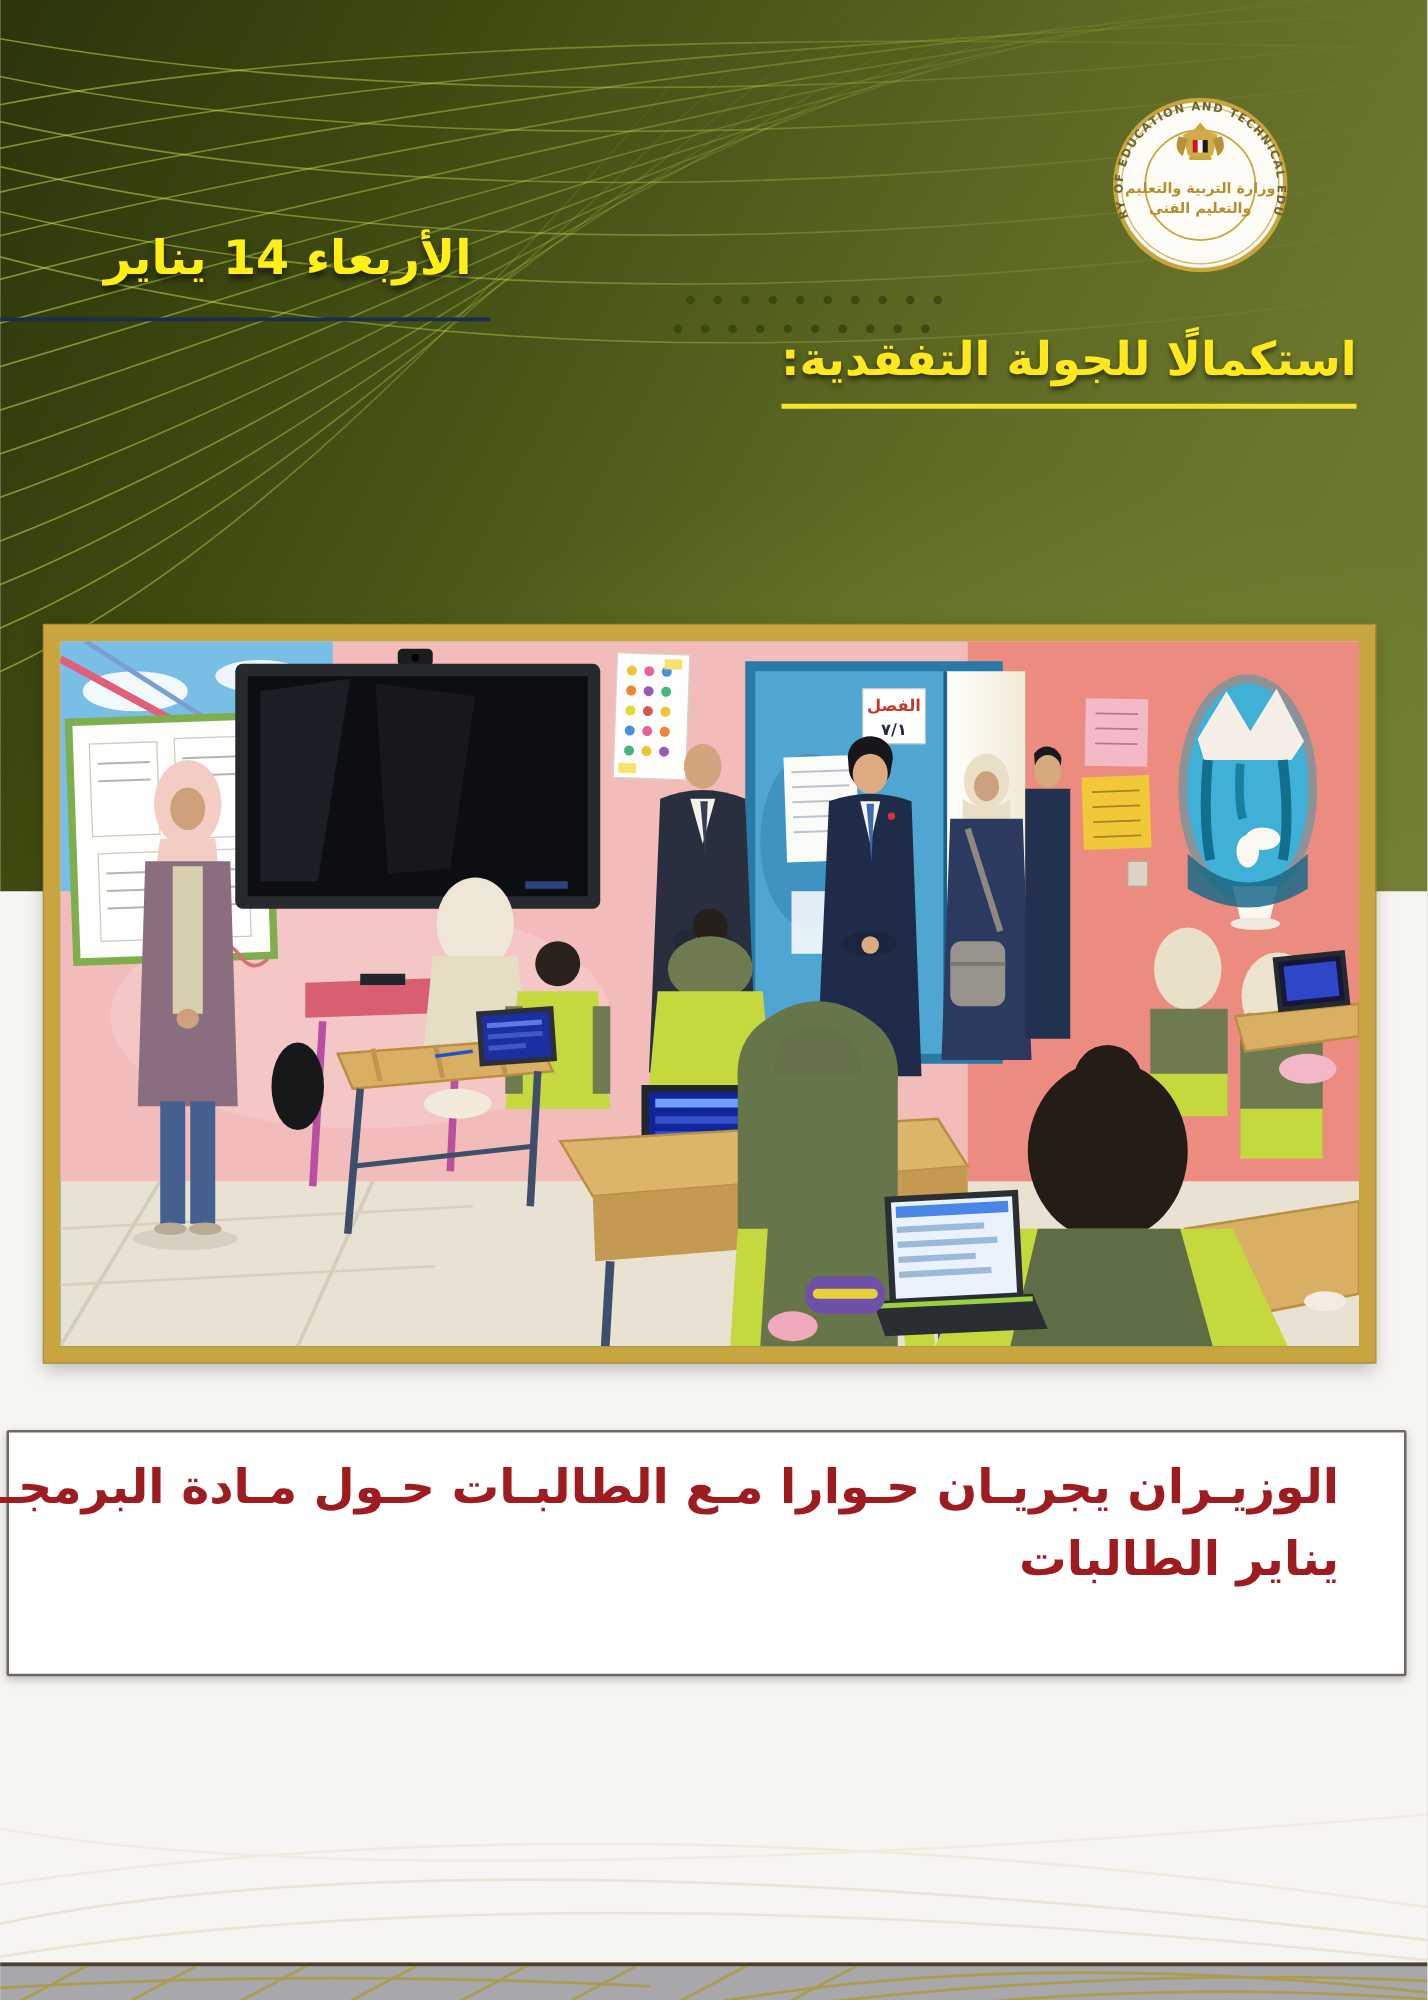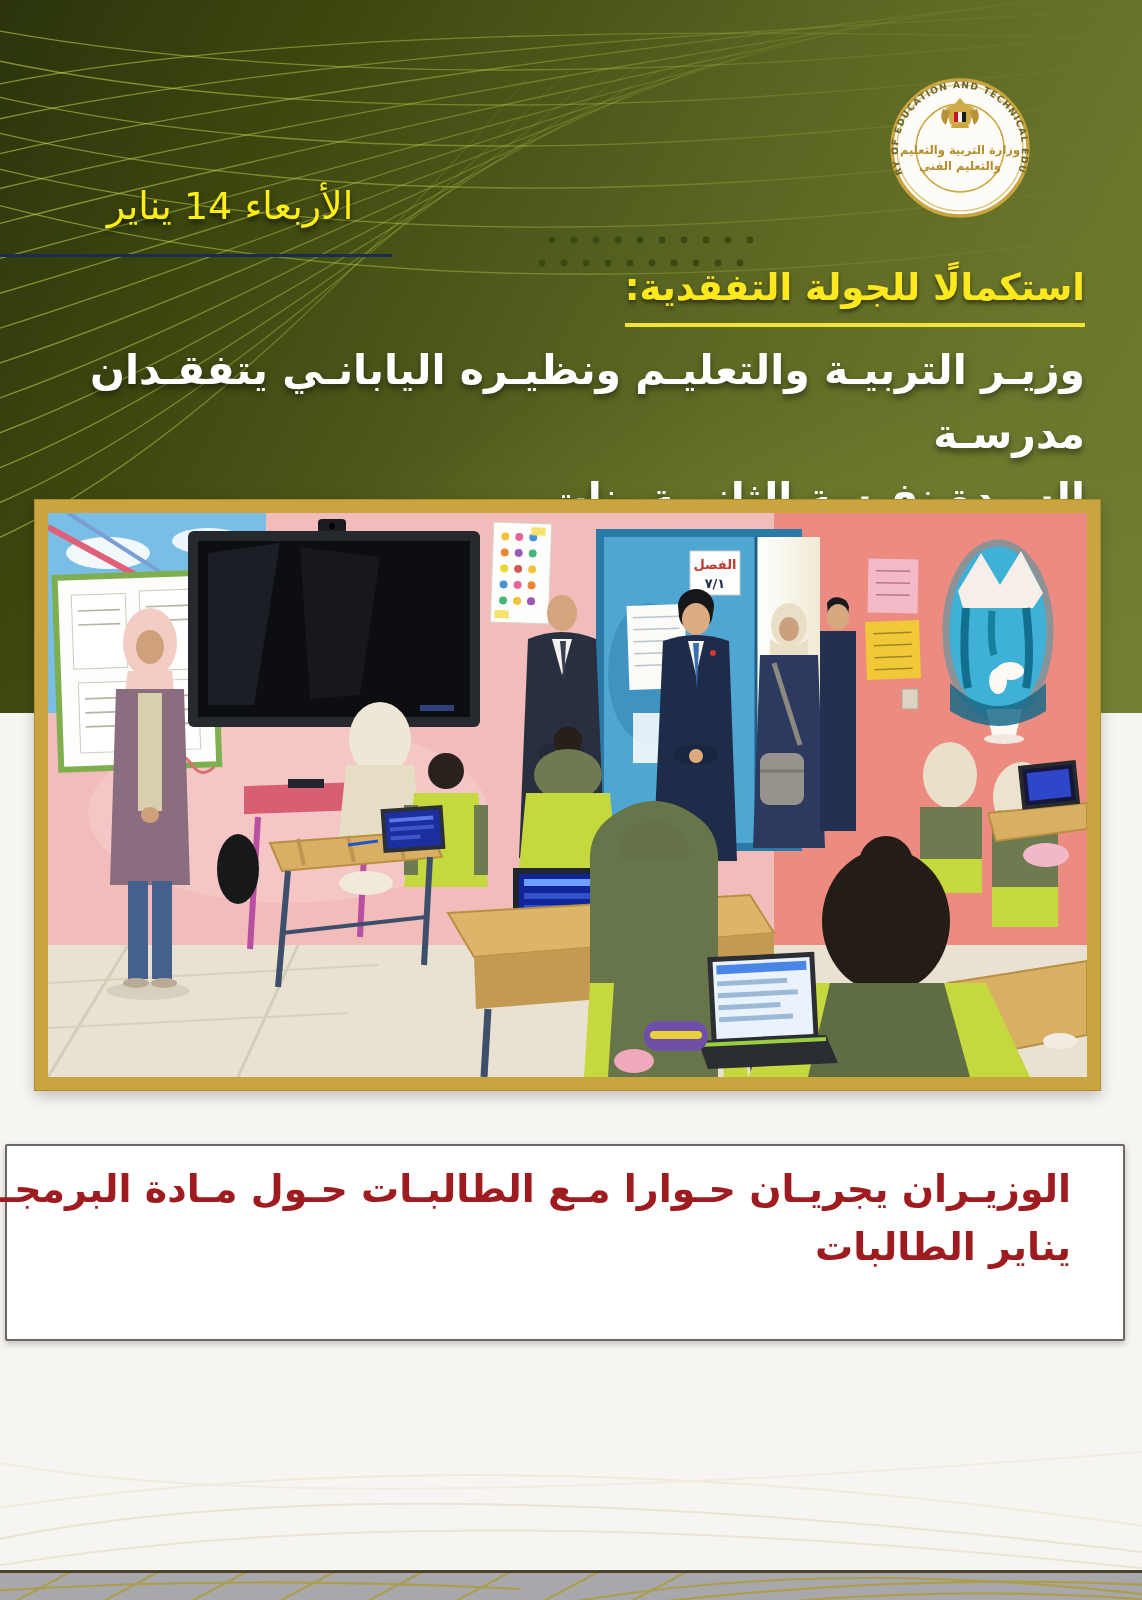--- a/index.html
+++ b/index.html
@@ -13,21 +13,21 @@
   .hero{
     position:absolute;left:0;top:0;width:1142px;height:713px;
     background:
       radial-gradient(900px 500px at 68% 95%, rgba(150,165,70,.28), rgba(0,0,0,0) 60%),
       linear-gradient(118deg,#2b340c 0%,#3c470f 22%,#505c1c 45%,#5f6b24 62%,#6a762c 80%,#707c31 100%);
   }
   .hero-lines{position:absolute;left:0;top:0;width:1142px;height:713px;}
   .date-banner{
     position:absolute;left:60px;top:184px;width:340px;
     text-align:center;direction:rtl;
-    font-size:38px;font-weight:normal;color:#ffef14;
+    font-size:38px;font-weight:bold;color:#ffef14;
     text-shadow:0 4px 5px rgba(0,0,0,.55);
     letter-spacing:0;
   }
   .date-underline{
     position:absolute;left:0;top:254px;width:392px;height:3px;
     background:#1d2b52;
   }
   .hero-dots{position:absolute;left:538px;top:230px;width:220px;height:42px;}
   .kicker-wrap{
     position:absolute;right:57px;top:266px;direction:rtl;
@@ -168,24 +168,20 @@
       <text x="72" y="94" text-anchor="middle" font-size="11.5" font-weight="bold" fill="#b58f2e" font-family="DejaVu Sans, sans-serif">والتعليم الفني</text>
     </svg>
 
     <div class="date-banner">الأربعاء 14 يناير</div>
     <div class="date-underline"></div>
 
     <div class="kicker-wrap">
       <span class="kicker">استكمالًا للجولة التفقدية:</span>
     </div>
 
-    <div class="headline">
-      <div>وزيـر التربيـة والتعليـم ونظيـره اليابانـي يتفقـدان مدرسـة</div>
-      <div>السيدة نفيسة الثانوية بنات</div>
-    </div>
   </div>
 
   <div class="photo-frame">
     <svg width="1039" height="564" viewBox="0 0 1039 564">
       <defs>
         <linearGradient id="doorLight" x1="0" y1="0" x2="1" y2="0">
           <stop offset="0%" stop-color="#ffffff"></stop>
           <stop offset="100%" stop-color="#f1ead5"></stop>
         </linearGradient>
       </defs>

